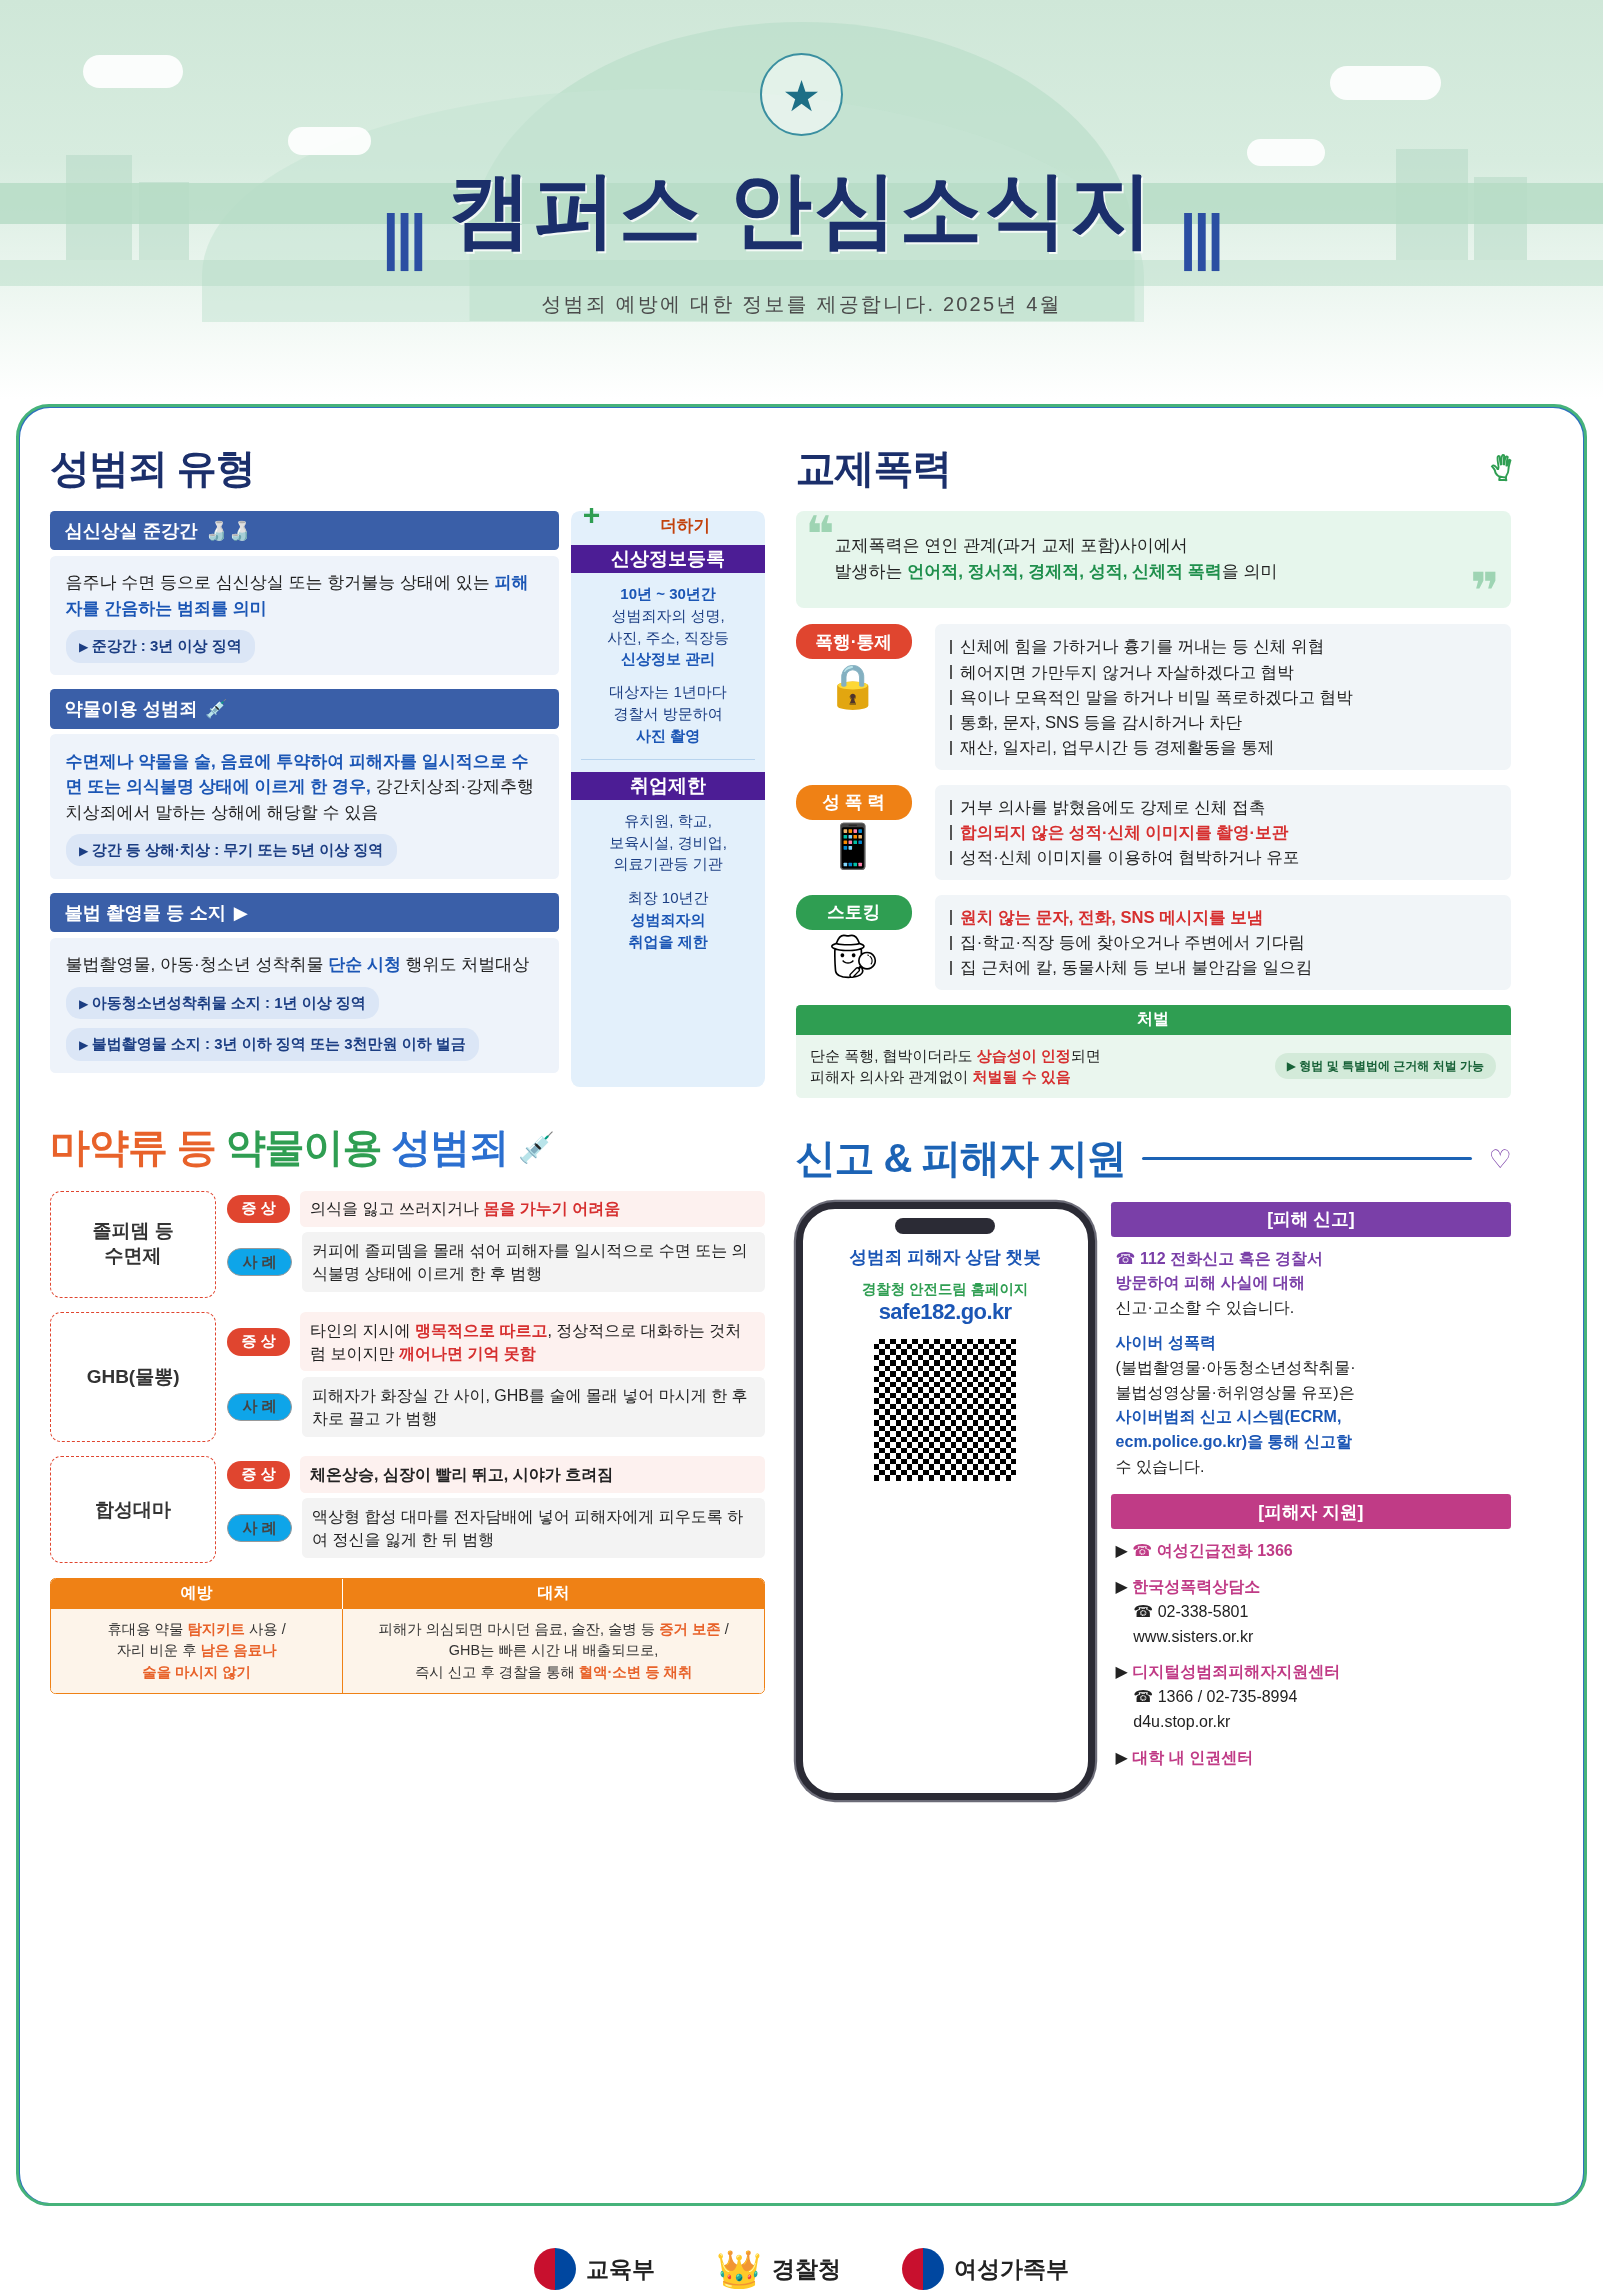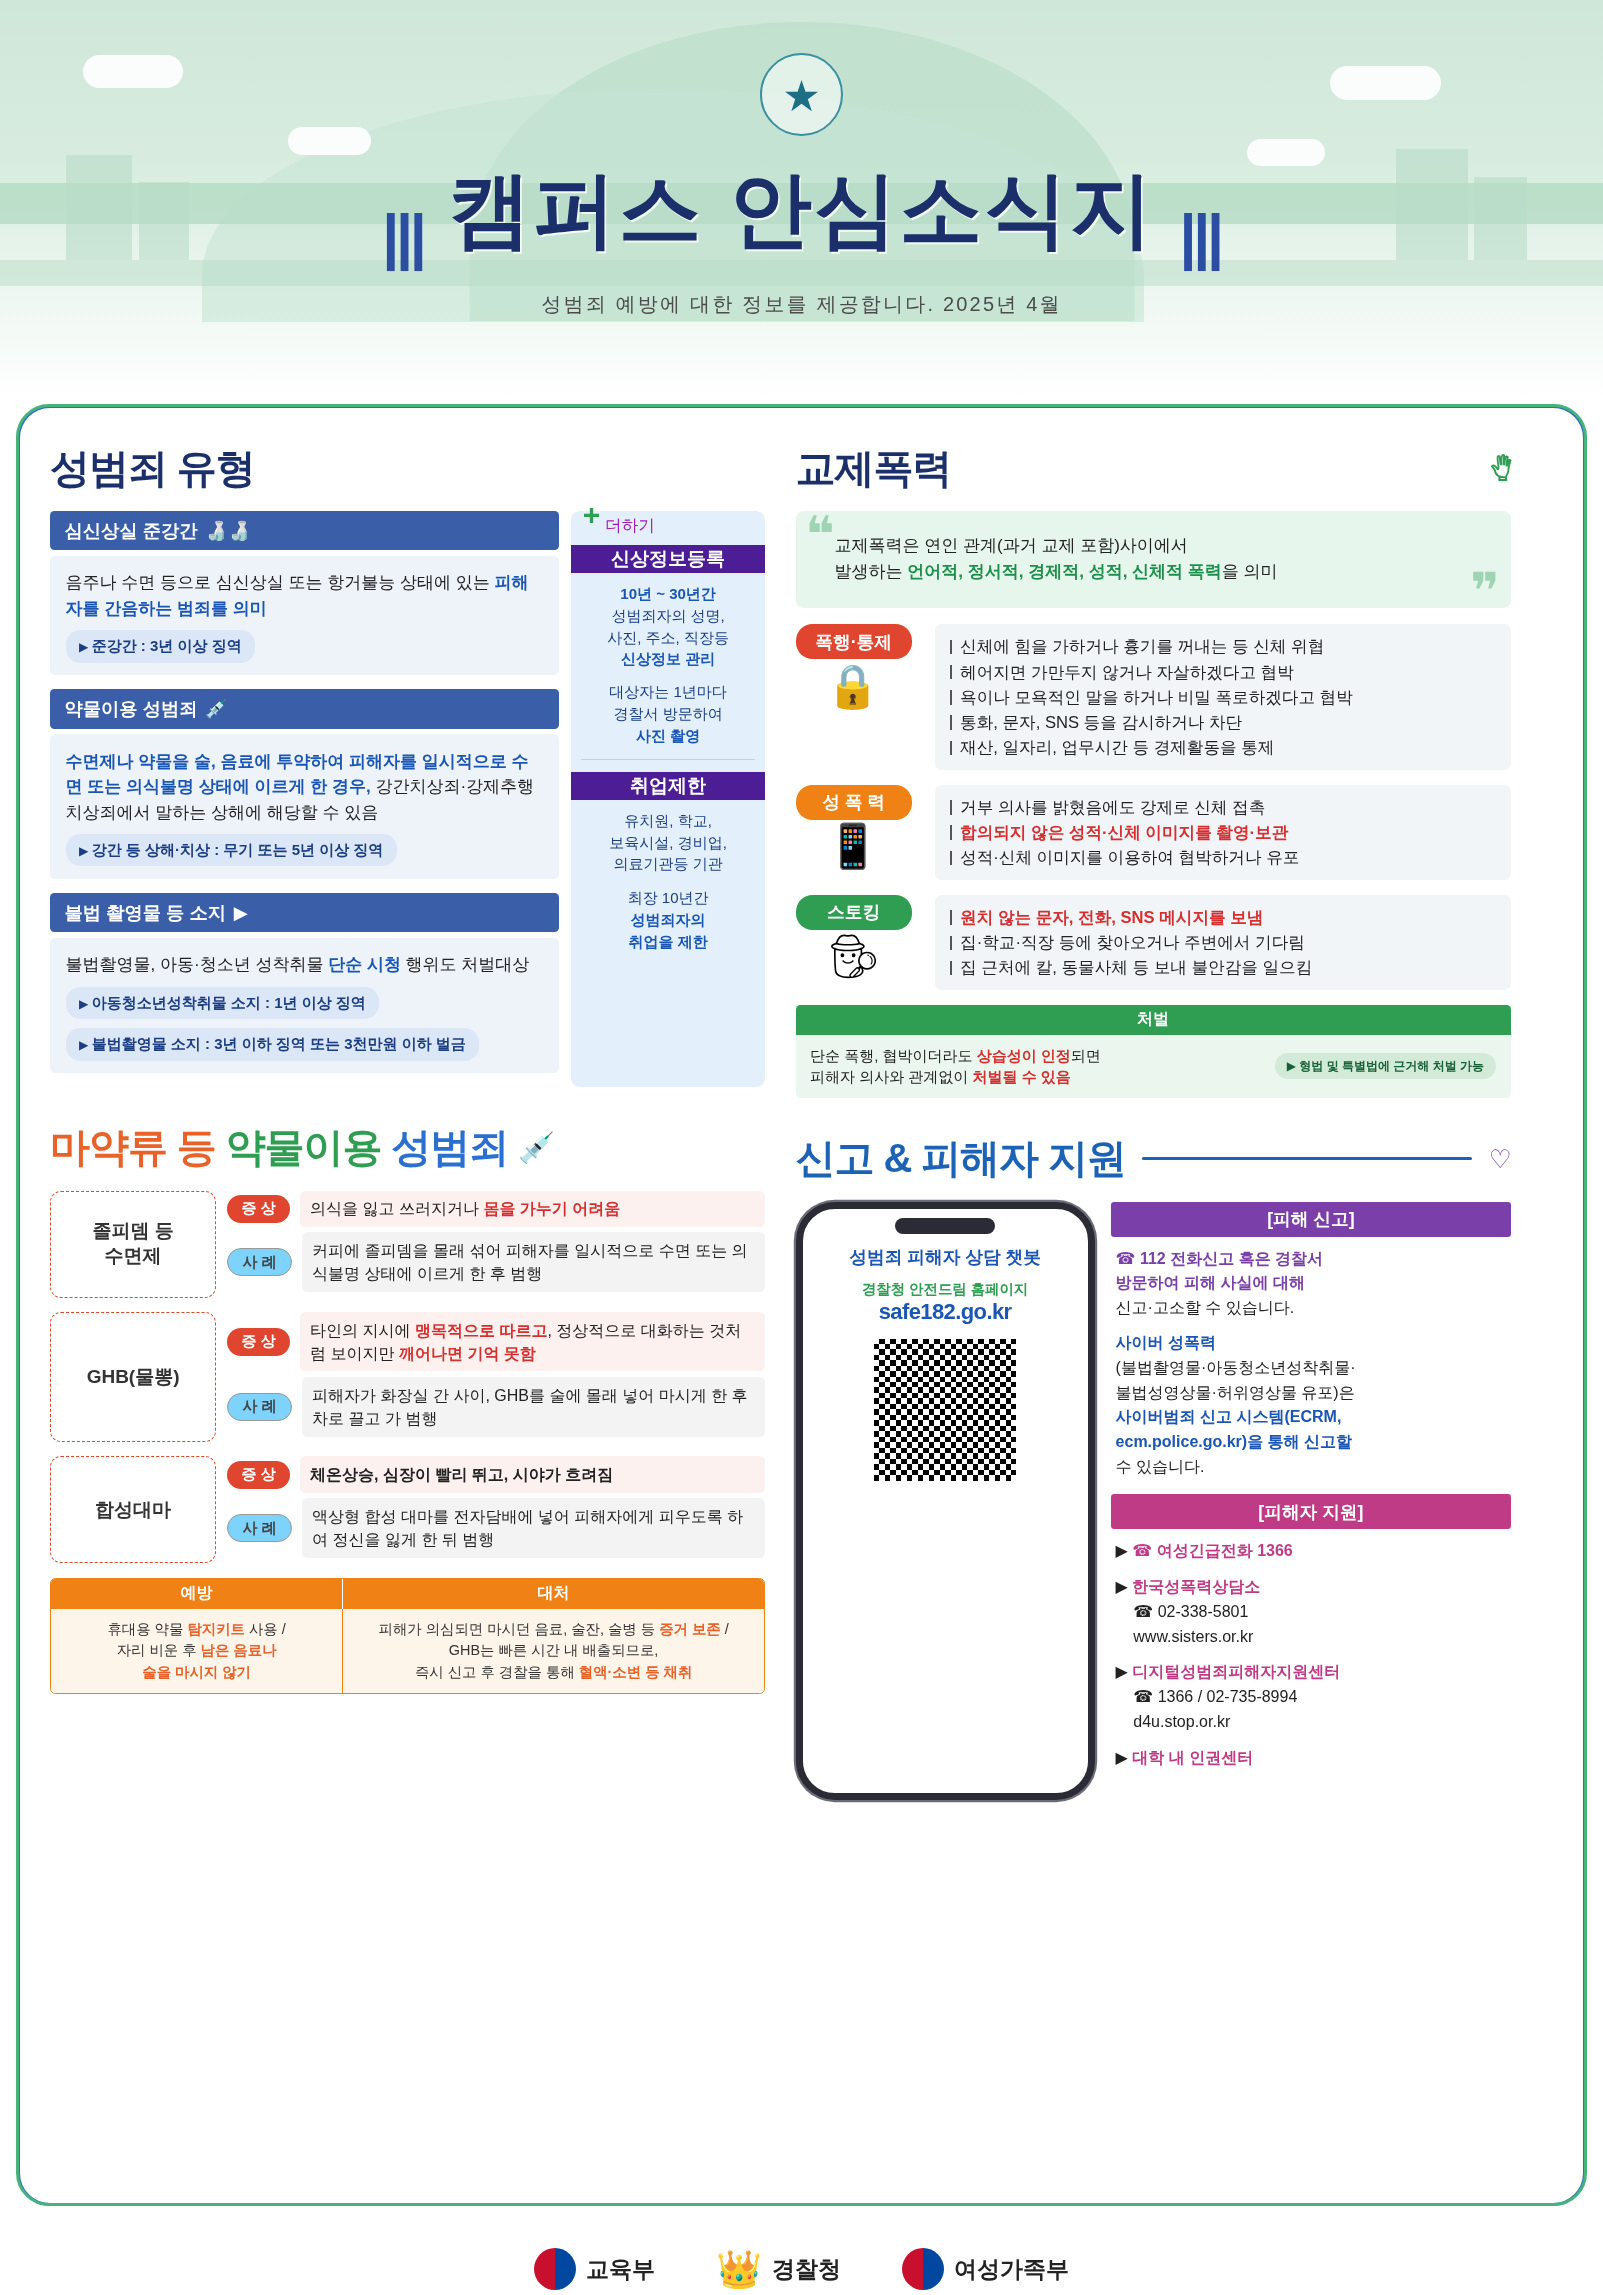--- a/index.html
+++ b/index.html
@@ -189,22 +189,22 @@
     padding: 0 0 12.2px 0;
     position: relative;
     text-align: center;
   }
   .side-plus {
     position: absolute; top: -10px; left: 5.5px;
     width: 30px; height: 30px;
     color: #2f9e52; font-size: 30px; line-height: 28px; font-weight: bold;
   }
   .side-top-label {
-    font-size: 16.6px; font-weight: normal; color: #a21caf;
-    padding: 4.4px 0 7.8px 34px; text-align: left;
+    font-size: 16.6px; font-weight: bold; color: #c2410c;
+    padding: 4.4px 0 7.8px 34px; text-align: center;
   }
   .side-sub-head {
     background: #4c1d95; color: #fff;
     font-size: 19px; font-weight: bold;
     padding: 1px 0; margin: 0 0 10px 0;
   }
   .side-text {
     font-size: 15px; line-height: 1.45; color: #1b3d82; padding: 0 7.8px;
   }
   .side-text .b { font-weight: bold; color: #1b56b5; }
@@ -271,21 +271,21 @@
     font-size: 19px; font-weight: bold; color: #333; text-align: center;
     background: #fff; line-height: 1.3;
   }
   .drug-lines { flex: 1; }
   .drug-line { display: flex; align-items: center; gap: 10px; margin-bottom: 5.5px; }
   .lbl-sym {
     background: #e0452f; color: #fff; border-radius: 14.4px;
     font-size: 15px; font-weight: bold; padding: 4.4px 14.4px; white-space: nowrap;
   }
   .lbl-case {
-    background: #7dd3fc; border: 1.7px solid #999; color: #444; border-radius: 14.4px;
+    background: #0ea5e9; border: 1.7px solid #999; color: #444; border-radius: 14.4px;
     font-size: 15px; font-weight: bold; padding: 3.3px 14.4px; white-space: nowrap;
   }
   .drug-text { font-size: 16px; line-height: 1.45; color: #222; }
   .drug-sym-box { background: #fdf1ef; border-radius: 5.5px; padding: 6.6px 10px; flex: 1; }
   .drug-case-box { background: #f3f3f3; border-radius: 5.5px; padding: 6.6px 10px; flex: 1; }
 
   .prev-table { display: flex; gap: 0; margin-top: 7.8px; border: 1.7px solid #ef8115; border-radius: 5.5px; overflow: hidden; }
   .pt-col { flex: 1; }
   .pt-col.w2 { flex: 1.45; }
   .pt-head { background: #ef8115; color: #fff; text-align: center; font-size: 16px; font-weight: bold; padding: 4.4px 0; }

